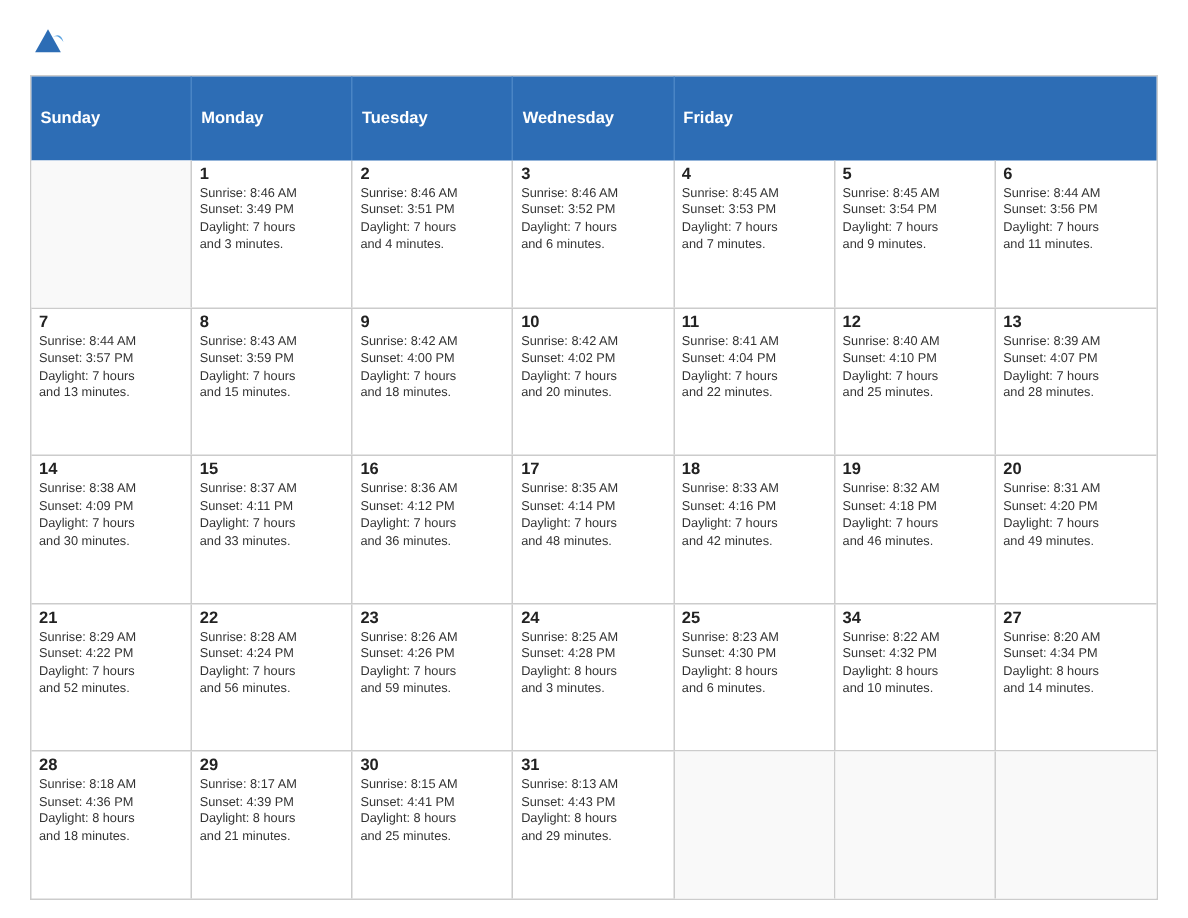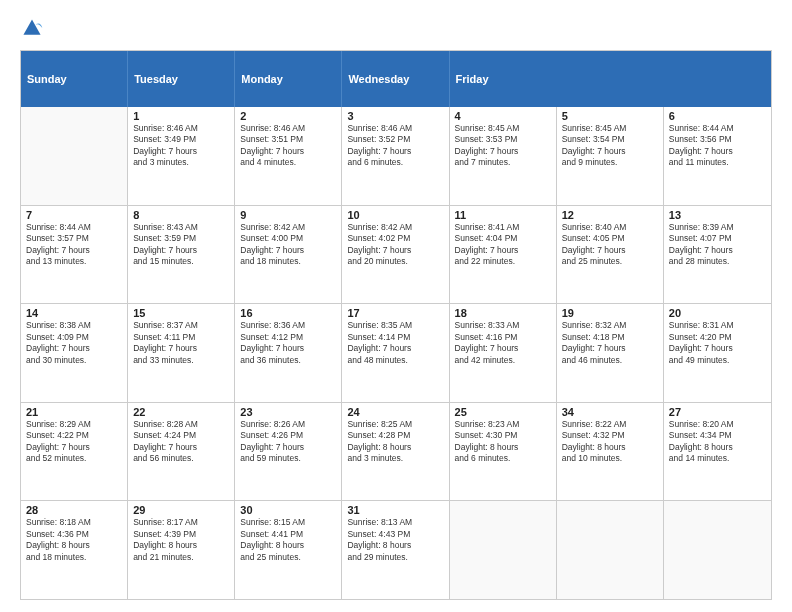--- a/index.html
+++ b/index.html
@@ -124,22 +124,22 @@
     </div>
     <div class="title-block">
       <div class="month-title"></div>
       <div class="subtitle"></div>
     </div>
   </div>
 
   <div class="calendar">
     <div class="cal-header">
         <div class="cal-header-cell">Sunday</div>
+        <div class="cal-header-cell">Monday</div>
         <div class="cal-header-cell">Tuesday</div>
-        <div class="cal-header-cell">Monday</div>
         <div class="cal-header-cell">Wednesday</div>
         <div class="cal-header-cell">Friday</div>
       </div>
     <div class="cal-body">
         <div class="cal-row">
           <div class="cal-cell empty"></div>
           <div class="cal-cell">
             <span class="day-num">1</span>
             <span class="cell-line">Sunrise: 8:46 AM</span>
             <span class="cell-line">Sunset: 3:49 PM</span>
@@ -214,21 +214,21 @@
           <div class="cal-cell">
             <span class="day-num">11</span>
             <span class="cell-line">Sunrise: 8:41 AM</span>
             <span class="cell-line">Sunset: 4:04 PM</span>
             <span class="cell-line">Daylight: 7 hours</span>
             <span class="cell-line">and 22 minutes.</span>
           </div>
           <div class="cal-cell">
             <span class="day-num">12</span>
             <span class="cell-line">Sunrise: 8:40 AM</span>
-            <span class="cell-line">Sunset: 4:05 PM</span>
+            <span class="cell-line">Sunset: 4:10 PM</span>
             <span class="cell-line">Daylight: 7 hours</span>
             <span class="cell-line">and 25 minutes.</span>
           </div>
           <div class="cal-cell">
             <span class="day-num">13</span>
             <span class="cell-line">Sunrise: 8:39 AM</span>
             <span class="cell-line">Sunset: 4:07 PM</span>
             <span class="cell-line">Daylight: 7 hours</span>
             <span class="cell-line">and 28 minutes.</span>
           </div>

